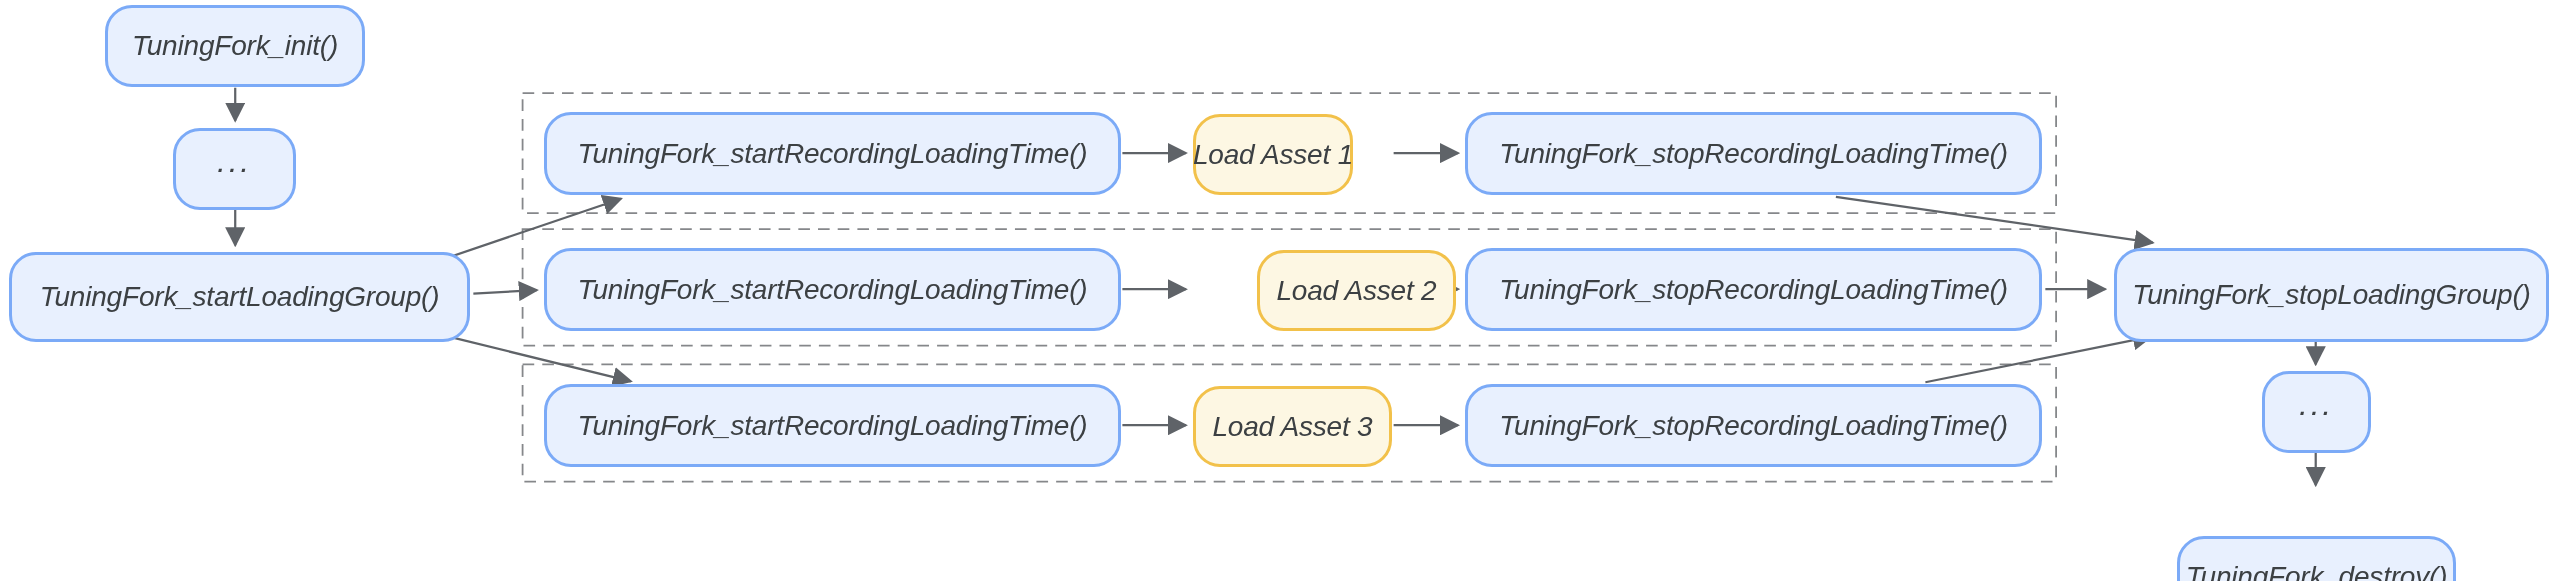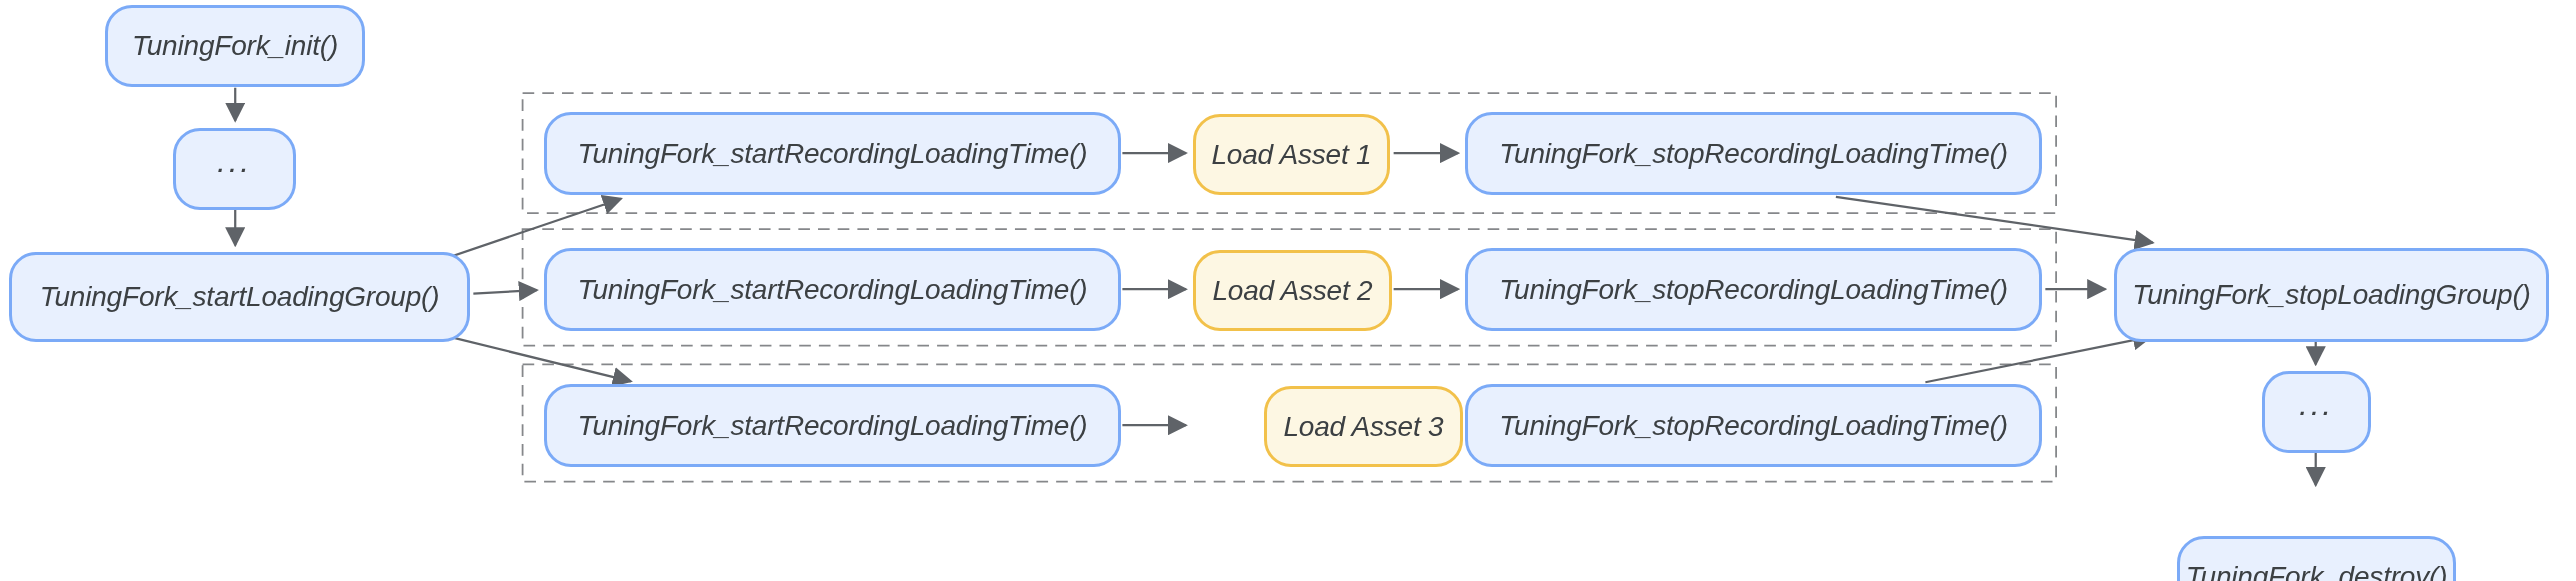--- a/index.html
+++ b/index.html
@@ -79,29 +79,29 @@
 
   <div class="node api" style="left:105px;top:5.4px;width:260px;height:82px;">TuningFork_init()</div>
 
   <div class="node api dots" style="left:173px;top:128px;width:123px;height:82px;">
       <span>...</span>
     </div>
 
   <div class="node api" style="left:9px;top:252px;width:461px;height:90px;">TuningFork_startLoadingGroup()</div>
 
   <div class="node api" style="left:544px;top:112px;width:577px;height:83px;">TuningFork_startRecordingLoadingTime()</div>
-  <div class="node asset" style="left:1193px;top:114px;width:197px;height:81px;">Load Asset 1</div>
+  <div class="node asset" style="left:1193px;top:114px;width:160px;height:81px;">Load Asset 1</div>
   <div class="node api" style="left:1465px;top:112px;width:577px;height:83px;">TuningFork_stopRecordingLoadingTime()</div>
 
   <div class="node api" style="left:544px;top:248px;width:577px;height:83px;">TuningFork_startRecordingLoadingTime()</div>
-  <div class="node asset" style="left:1193px;top:250px;width:199px;height:81px;">Load Asset 2</div>
+  <div class="node asset" style="left:1257px;top:250px;width:199px;height:81px;">Load Asset 2</div>
   <div class="node api" style="left:1465px;top:248px;width:577px;height:83px;">TuningFork_stopRecordingLoadingTime()</div>
 
   <div class="node api" style="left:544px;top:384px;width:577px;height:83px;">TuningFork_startRecordingLoadingTime()</div>
-  <div class="node asset" style="left:1264px;top:386px;width:199px;height:81px;">Load Asset 3</div>
+  <div class="node asset" style="left:1193px;top:386px;width:199px;height:81px;">Load Asset 3</div>
   <div class="node api" style="left:1465px;top:384px;width:577px;height:83px;">TuningFork_stopRecordingLoadingTime()</div>
 
   <div class="node api" style="left:2114px;top:248px;width:435px;height:94px;">TuningFork_stopLoadingGroup()</div>
 
   <div class="node api dots" style="left:2262px;top:371px;width:109px;height:82px;">
       <span>...</span>
     </div>
 
   <div class="node api" style="left:2177px;top:492px;width:279px;height:82px;margin-top:44px;">TuningFork_destroy()</div>
 

